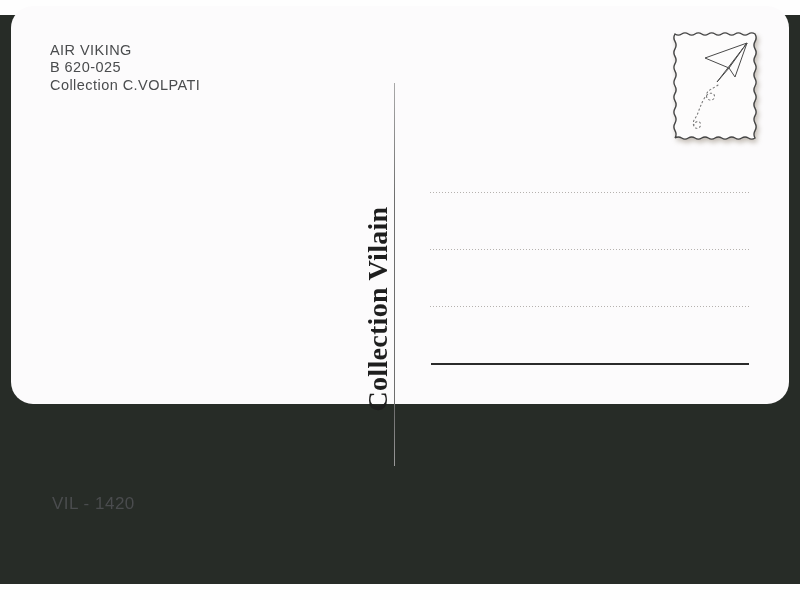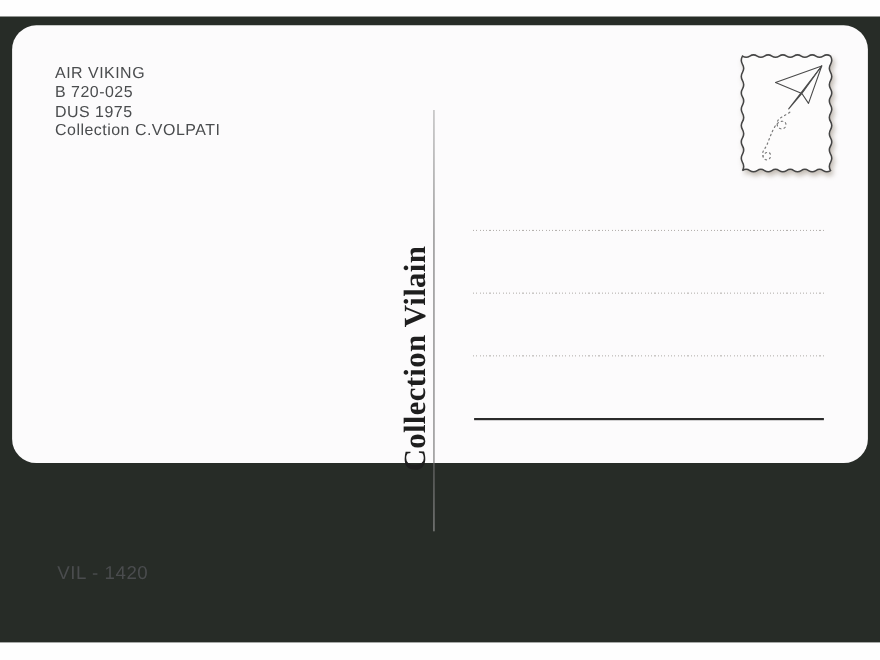--- a/index.html
+++ b/index.html
@@ -5,21 +5,21 @@
   html,body{margin:0;padding:0;}
   .scene{
     position:relative;width:800px;height:600px;background:#fefefe;overflow:hidden;
     font-family:"Liberation Sans",sans-serif;
   }
   .frame{
     position:absolute;left:0;top:15px;width:800px;height:569px;
     background:var(--frame-color,#272c27);
   }
   .card{
-    position:absolute;left:11px;top:23px;width:778px;height:398px;
+    position:absolute;left:11px;top:6px;width:778px;height:398px;
     background:var(--card-color,#fcfbfc);
     border-radius:22px;
   }
   .info-block{
     position:absolute;left:39px;top:36px;
     font-size:14.5px;line-height:17.4px;letter-spacing:.45px;
     color:var(--info-color,#4a4c4e);
   }
   .catalog{
     position:absolute;left:41px;top:488px;
@@ -52,22 +52,21 @@
 </head>
 <body>
 
 <div class="scene">
   <div class="frame"></div>
 
   <div class="card">
 
     <div class="info-block">
       <div>AIR VIKING</div>
-      <div>B 720-025</div>
-      <div>DUS 1975</div>
+      <div>B 620-025</div>
       <div>Collection C.VOLPATI</div>
     </div>
 
     <div class="stamp">
       <svg width="94" height="120" viewBox="0 0 94 120">
         <path id="stamp-border" fill="#fdfcfc" stroke="#454545" stroke-width="1.4" d="M7 8 q 3.33 2.2 6.67 0 q 3.33 -2.2 6.67 0 q 3.33 2.2 6.67 0 q 3.33 -2.2 6.67 0 q 3.33 2.2 6.67 0 q 3.33 -2.2 6.67 0 q 3.33 2.2 6.67 0 q 3.33 -2.2 6.67 0 q 3.33 2.2 6.67 0 q 3.33 -2.2 6.67 0 q 3.33 2.2 6.67 0 q 3.33 -2.2 6.67 0 q 2.2 3.71 0 7.43 q -2.2 3.71 0 7.43 q 2.2 3.71 0 7.43 q -2.2 3.71 0 7.43 q 2.2 3.71 0 7.43 q -2.2 3.71 0 7.43 q 2.2 3.71 0 7.43 q -2.2 3.71 0 7.43 q 2.2 3.71 0 7.43 q -2.2 3.71 0 7.43 q 2.2 3.71 0 7.43 q -2.2 3.71 0 7.43 q 2.2 3.71 0 7.43 q -2.2 3.71 0 7.43 q -3.33 2.2 -6.67 0 q -3.33 -2.2 -6.67 0 q -3.33 2.2 -6.67 0 q -3.33 -2.2 -6.67 0 q -3.33 2.2 -6.67 0 q -3.33 -2.2 -6.67 0 q -3.33 2.2 -6.67 0 q -3.33 -2.2 -6.67 0 q -3.33 2.2 -6.67 0 q -3.33 -2.2 -6.67 0 q -3.33 2.2 -6.67 0 q -3.33 -2.2 -6.67 0 q 2.2 -3.71 0 -7.43 q -2.2 -3.71 0 -7.43 q 2.2 -3.71 0 -7.43 q -2.2 -3.71 0 -7.43 q 2.2 -3.71 0 -7.43 q -2.2 -3.71 0 -7.43 q 2.2 -3.71 0 -7.43 q -2.2 -3.71 0 -7.43 q 2.2 -3.71 0 -7.43 q -2.2 -3.71 0 -7.43 q 2.2 -3.71 0 -7.43 q -2.2 -3.71 0 -7.43 q 2.2 -3.71 0 -7.43 q -2.2 -3.71 0 -7.43 Z"></path>
         <g fill="#fdfcfc" stroke="#4a4a4a" stroke-width="1" stroke-linejoin="round">
           <path d="M79 17 L37 32 L61 42 Z"></path>
           <path d="M79 17 L61 42 L49 56 Z"></path>
           <path d="M79 17 L61 42 L67 51 Z"></path>

